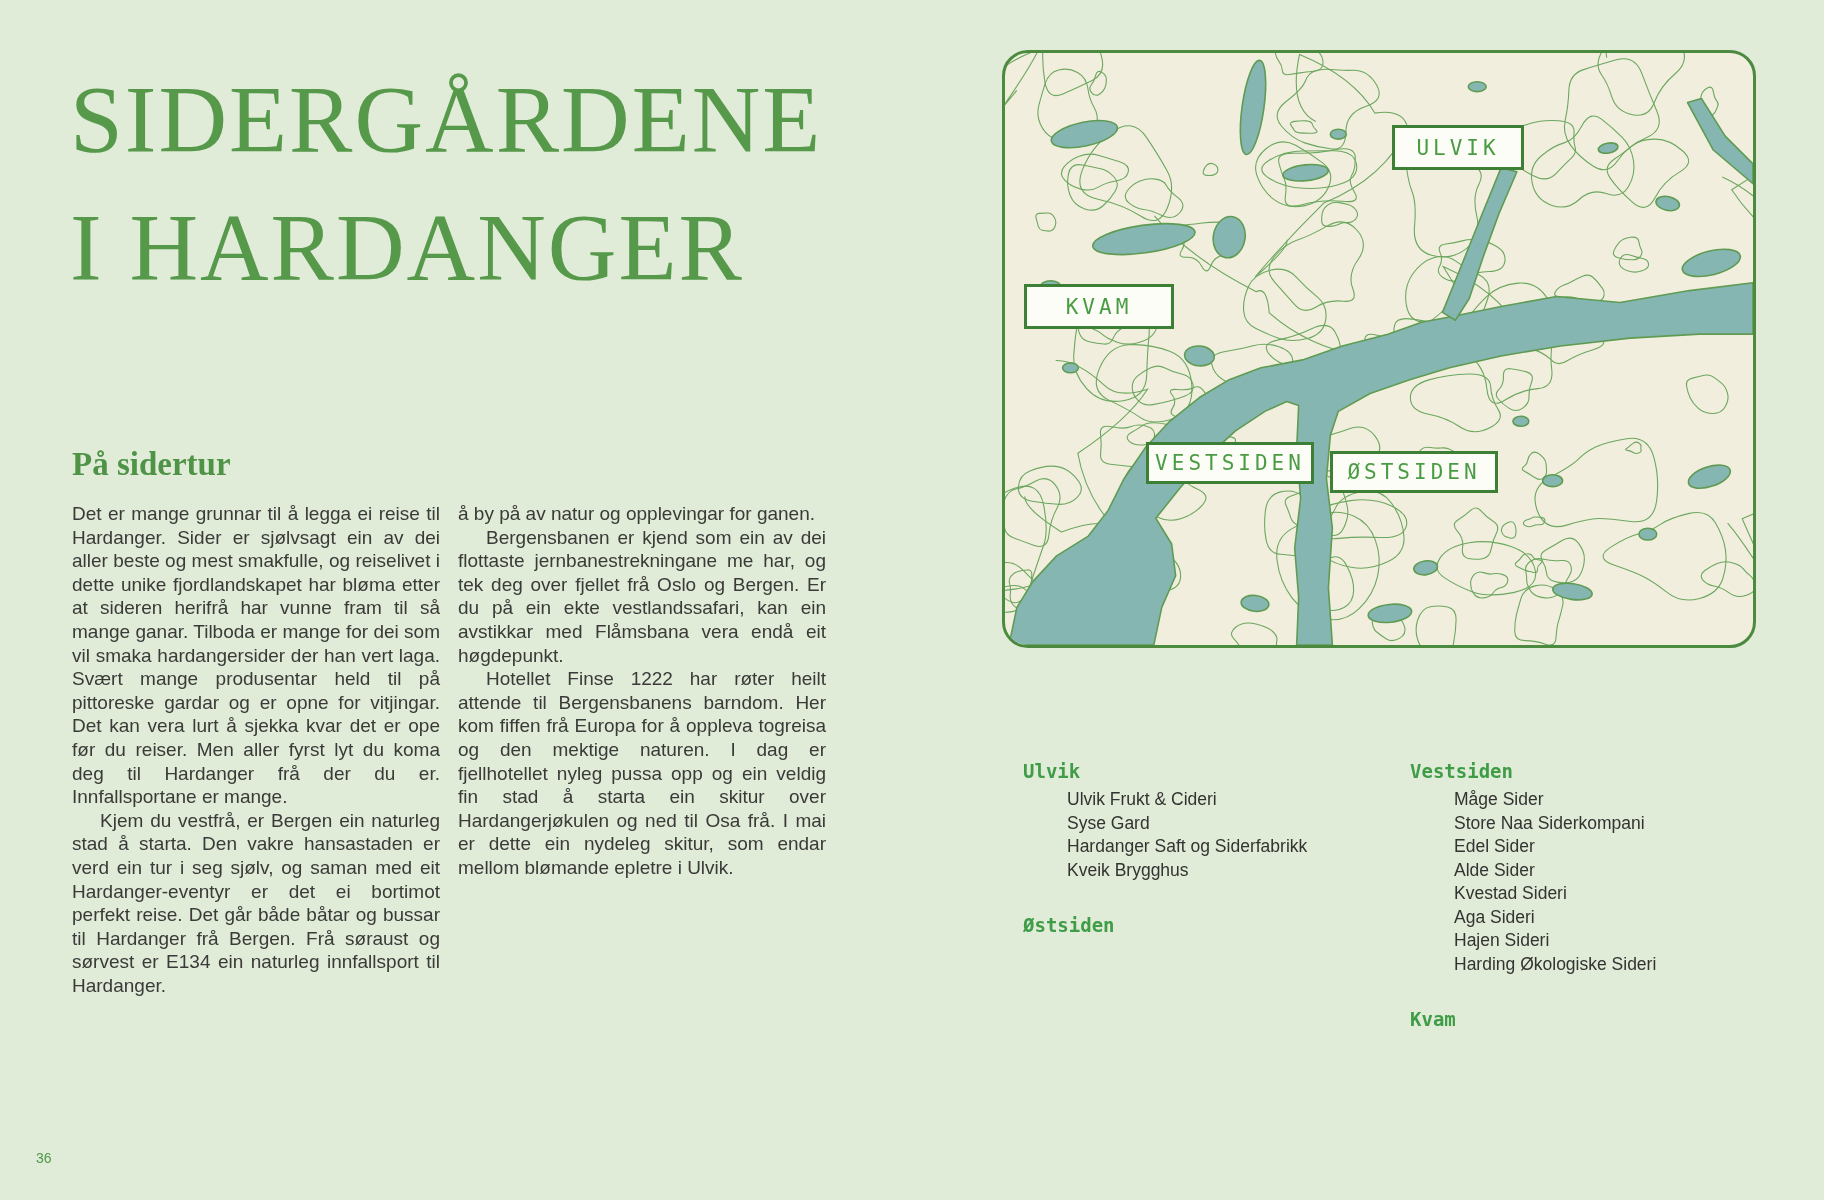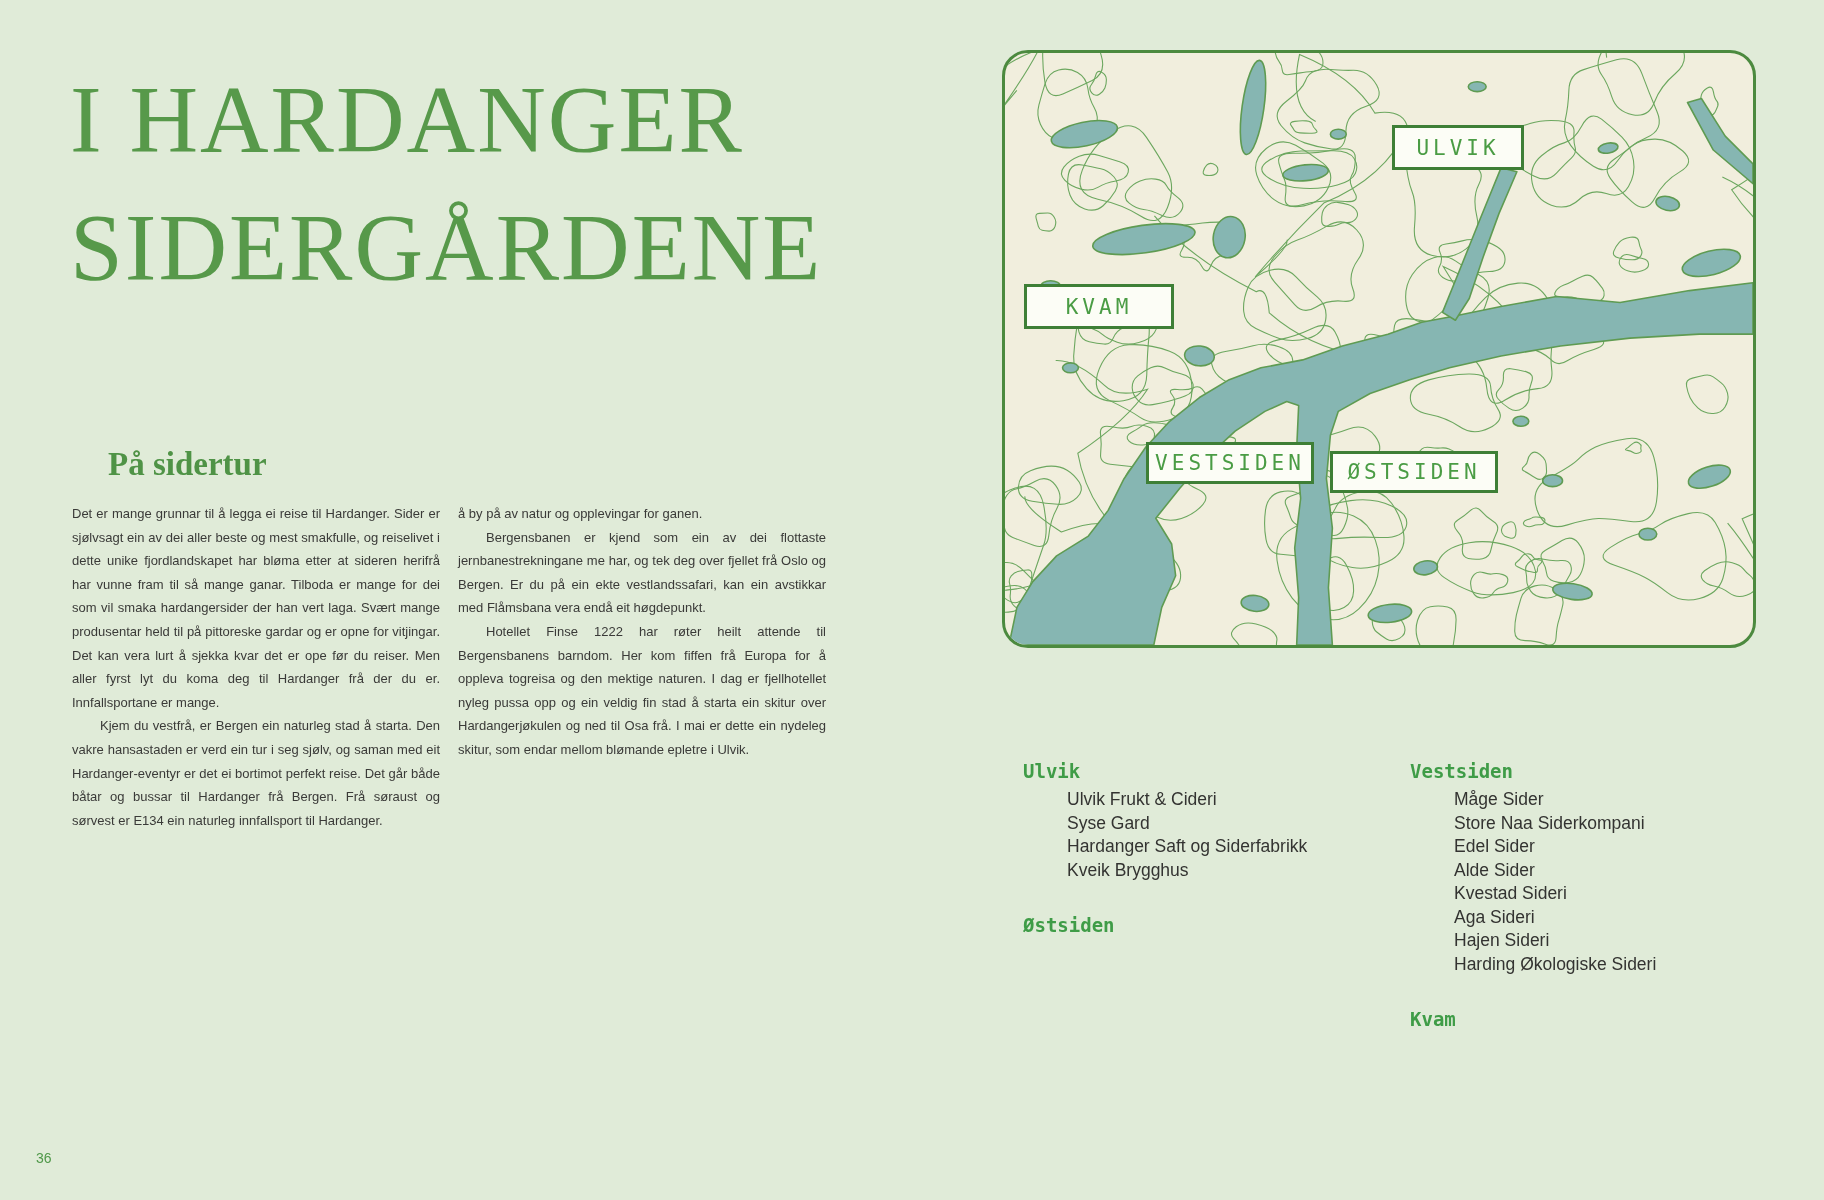--- a/index.html
+++ b/index.html
@@ -5,22 +5,22 @@
   html,body{margin:0;padding:0;background:#e0ebd8;}
   .spread{position:relative;width:1824px;height:1200px;background:#e0ebd8;overflow:hidden;
           font-family:"Liberation Sans","DejaVu Sans",sans-serif;}
 
   
   .title{position:absolute;left:70px;top:56px;width:800px;
          font-family:"Liberation Serif","DejaVu Serif",serif;font-weight:400;
          font-size:95px;line-height:128px;letter-spacing:2px;color:#57994a;}
   .section-heading{position:absolute;left:72px;top:446px;
          font-family:"Liberation Serif","DejaVu Serif",serif;font-weight:700;
-         font-size:33px;color:#4f9346;margin-left:36px;}
-  .body-col{position:absolute;top:502px;width:368px;font-size:13px;line-height:23.6px;
+         font-size:33px;color:#4f9346;}
+  .body-col{position:absolute;top:502px;width:368px;font-size:19px;line-height:23.6px;
          color:#3a3a38;}
   #col1{left:72px;} #col2{left:458px;}
   .para{margin:0;text-align:justify;}
   .para.ind{text-indent:28px;}
 
   .page-num{position:absolute;top:1150px;font-size:14px;color:#4f9849;}
   #num36{left:36px;} #num37{left:1850px;}
 
   
   .map{position:absolute;left:1002px;top:50px;width:754px;height:598px;box-sizing:border-box;
@@ -44,22 +44,22 @@
   .group-title{font-family:"DejaVu Sans Mono","Liberation Mono",monospace;font-weight:700;
        font-size:19px;line-height:26px;color:#3f9c47;margin-bottom:4px;}
   .producer{font-size:17.5px;line-height:23.5px;color:#333331;margin-left:44px;}
 </style>
 </head>
 <body>
 
 <div class="spread">
 
   <div class="title">
+    <div>SIDERGÅRDENE</div>
     <div>I HARDANGER</div>
-    <div>SIDERGÅRDENE</div>
   </div>
 
   <div class="section-heading">På sidertur</div>
 
   <div class="body-col" id="col1">
 
       <p class="para">Det er mange grunnar til å legga ei reise til Hardanger. Sider er sjølvsagt ein av dei aller beste og mest smakfulle, og reiselivet i dette unike fjordlandskapet har bløma etter at sideren herifrå har vunne fram til så mange ganar. Tilboda er mange for dei som vil smaka hardangersider der han vert laga. Svært mange produsentar held til på pittoreske gardar og er opne for vitjingar. Det kan vera lurt å sjekka kvar det er ope før du reiser. Men aller fyrst lyt du koma deg til Hardanger frå der du er. Innfallsportane er mange.</p>
 
       <p class="para ind">Kjem du vestfrå, er Bergen ein naturleg stad å starta. Den vakre hansastaden er verd ein tur i seg sjølv, og saman med eit Hardanger-eventyr er det ei bortimot perfekt reise. Det går både båtar og bussar til Hardanger frå Bergen. Frå søraust og sørvest er E134 ein naturleg innfallsport til Hardanger.</p>
 

